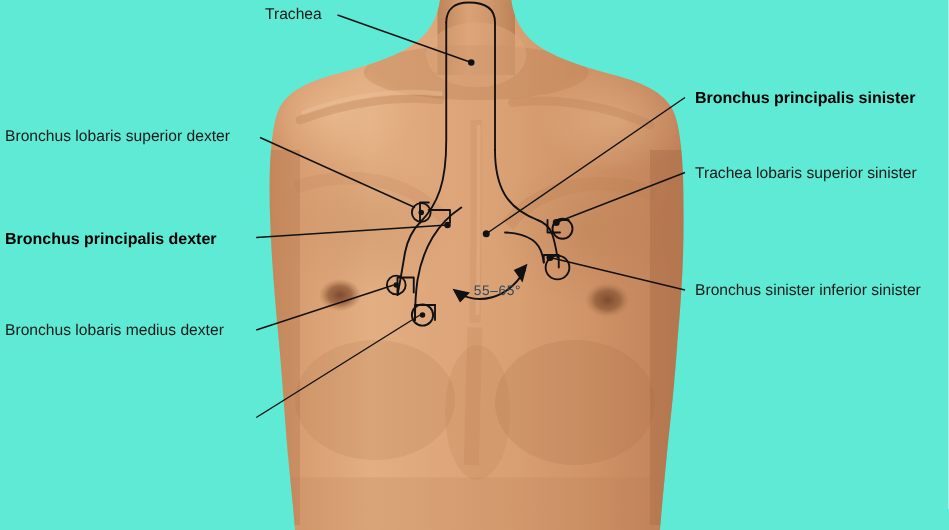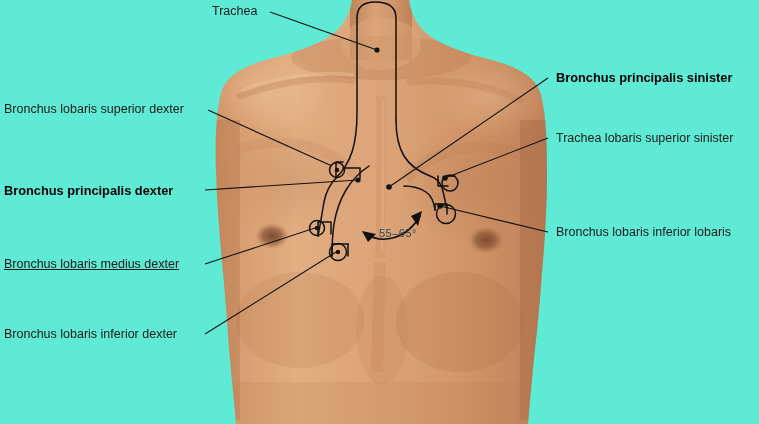--- a/index.html
+++ b/index.html
@@ -242,25 +242,24 @@
       <circle cx="440" cy="206" r="2.8"></circle>
     </g>
   </svg>
 
   <div class="label" style="left:212px; top:5px;">Trachea</div>
 
   <div class="label" style="left:4px; top:103px;">Bronchus lobaris superior dexter</div>
 
   <div class="label bold" style="left:4px; top:185px;">Bronchus principalis dexter</div>
 
-  <div class="label" style="left:4px; top:258px;text-decoration:underline;">Bronchus lobaris medius dexter</div>
-
-  <div class="label" style="left:4px; top:328px;">Bronchus lobaris inferior dexter</div>
+  <div class="label" style="left:4px; top:258px;">Bronchus lobaris medius dexter</div>
+
 
   <div class="label bold right" style="left:556px; top:72px;">Bronchus principalis sinister</div>
 
   <div class="label right" style="left:556px; top:132px;">Trachea lobaris superior sinister</div>
 
-  <div class="label right" style="left:556px; top:226px;">Bronchus lobaris inferior lobaris</div>
+  <div class="label right" style="left:556px; top:226px;">Bronchus sinister inferior sinister</div>
 
   <div class="angle-label" style="left:379px; top:227px;">55–65°</div>
 
 </div>
 
 </body></html>

